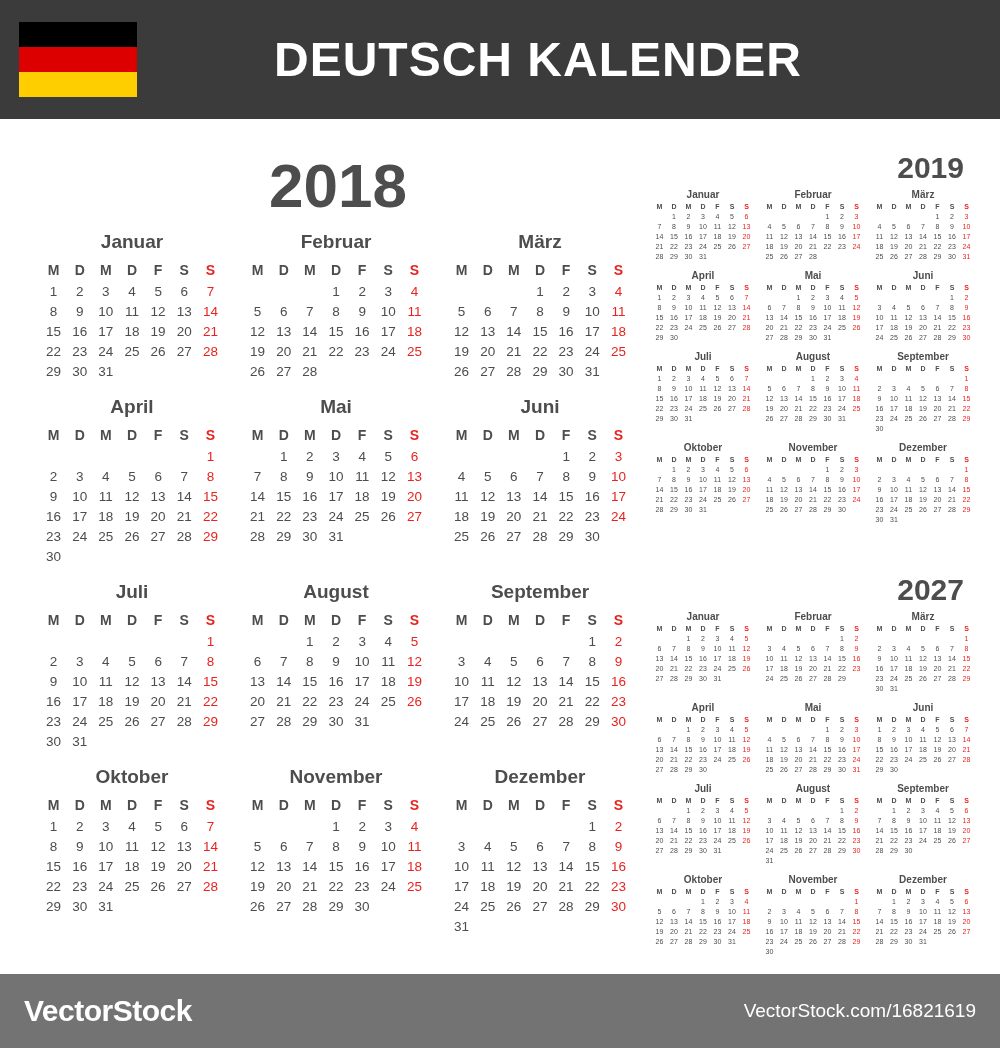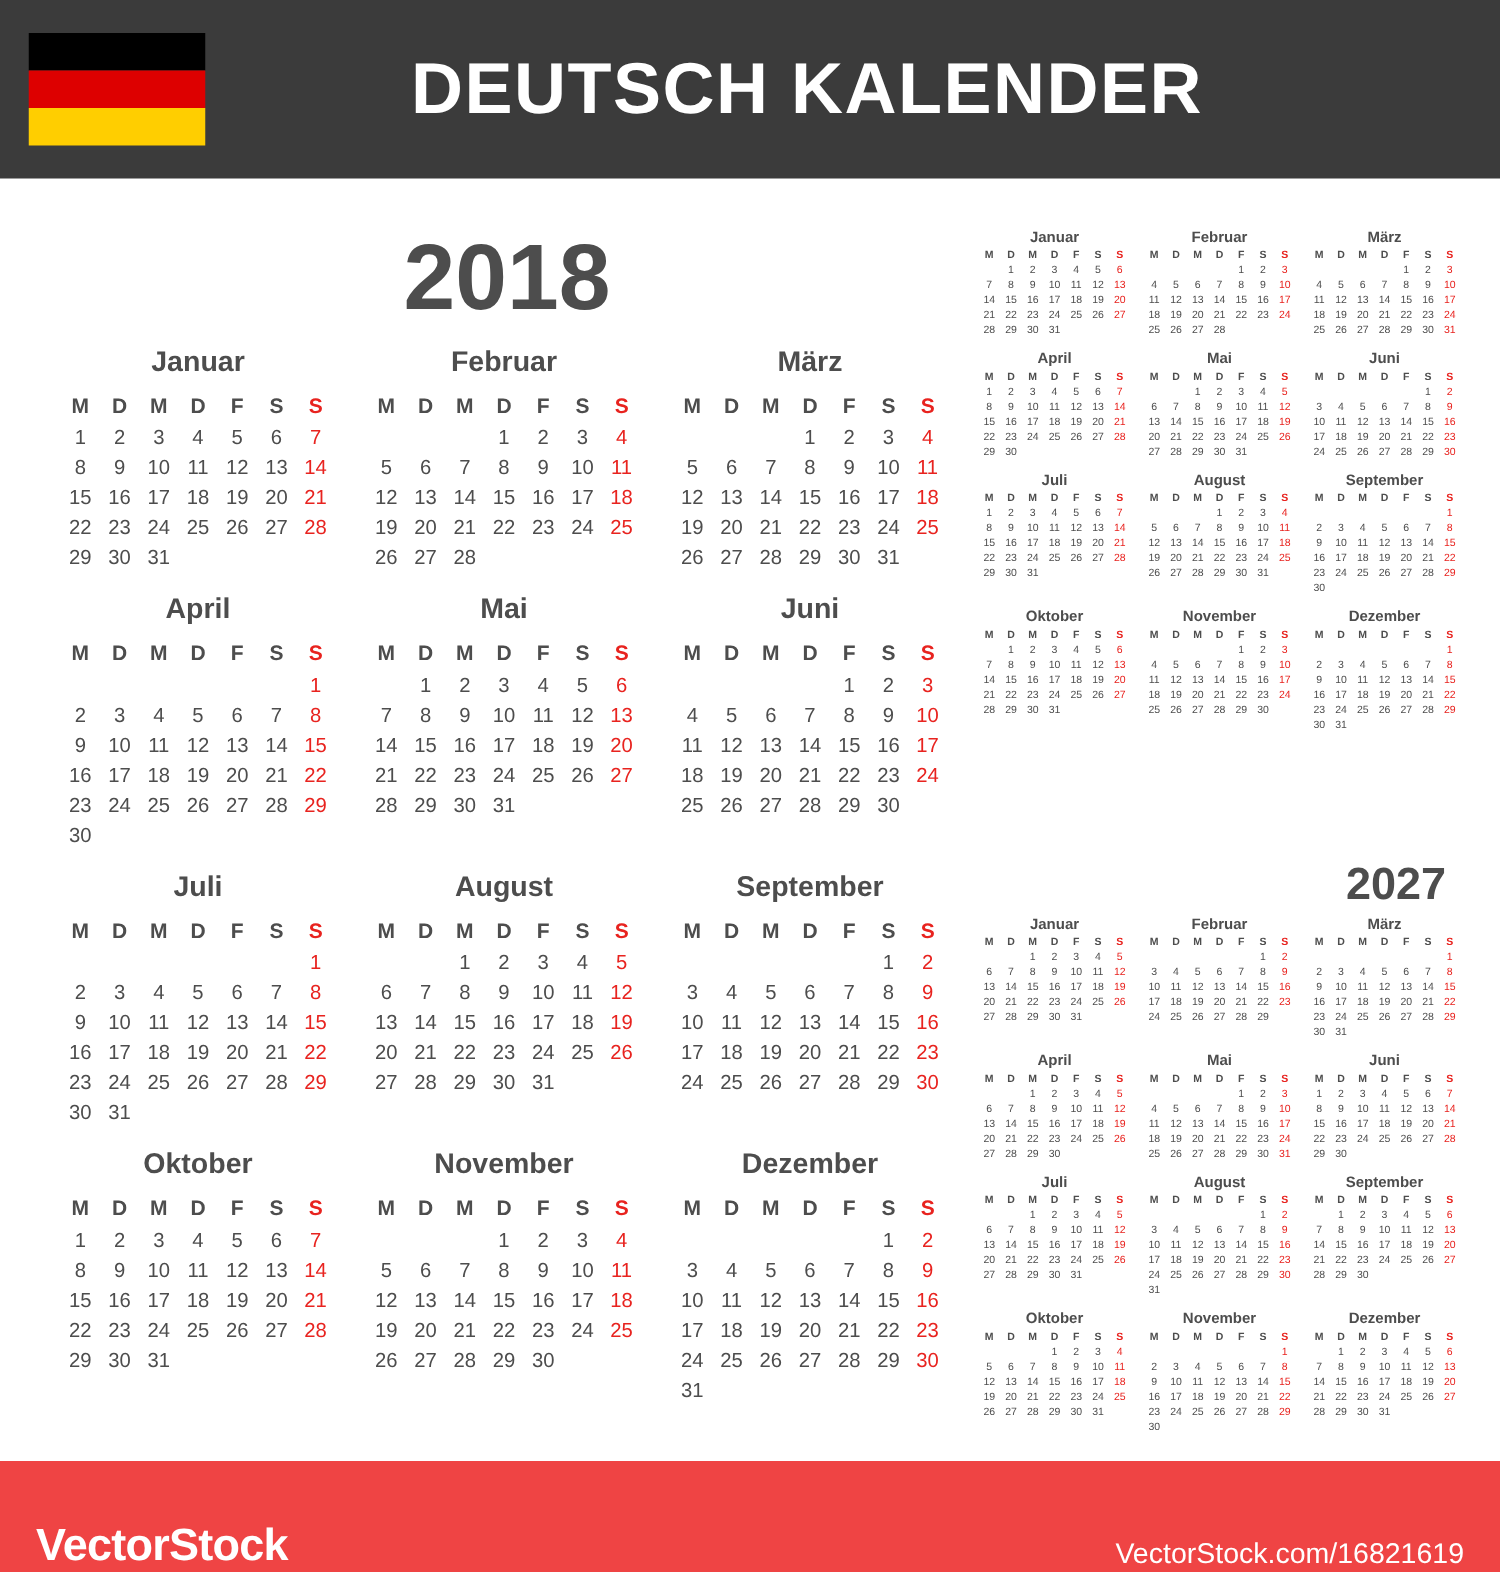--- a/index.html
+++ b/index.html
@@ -40,23 +40,23 @@
     letter-spacing:1px;
     padding-left:96px;
     padding-right:20px;
   }
 
   
   .footer {
     position:absolute;
     left:0; bottom:0;
     width:1000px; height:74px;
-    background:#ef4444;
+    background:#737373;
     display:flex;
-    align-items:flex-end;
+    align-items:center;
     justify-content:space-between;
     padding:0 24px;
   }
   .footer-logo {
     color:#ffffff;
     font-size:30px;
     font-weight:bold;
     letter-spacing:-0.5px;
   }
   .footer-url {
@@ -971,20 +971,21 @@
                 <td>&nbsp;</td>
                 <td>&nbsp;</td>
               </tr>
             </tbody>
           </table>
         </div>
       </div>
   </div>
 
   <div class="small-year" id="year2019">
+    <div class="small-year-label">2019</div>
     <div class="small-grid" id="grid-2019">
         <div class="small-month">
           <div class="m-name">Januar</div>
           <table>
             <thead>
               <tr>
                 <th>M</th>
                 <th>D</th>
                 <th>M</th>
                 <th>D</th>

